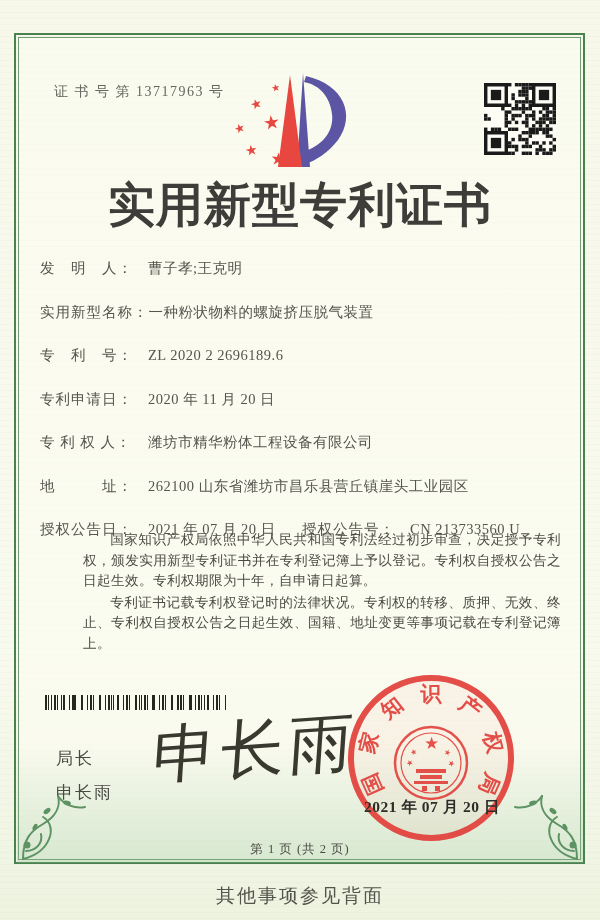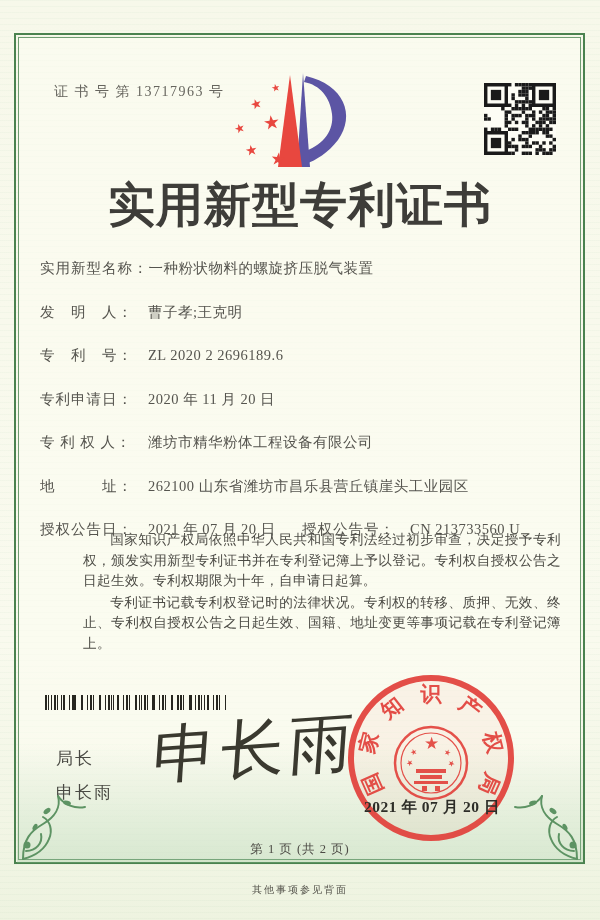--- a/index.html
+++ b/index.html
@@ -74,21 +74,21 @@
     position:absolute; left:352px; top:797px; width:160px;
     font-size:15.5px; font-weight:600; color:#2d2d28; letter-spacing:0.5px;
     text-align:center; white-space:nowrap;
   }
   .page-footer {
     position:absolute; left:0; right:0; top:841px;
     text-align:center; font-size:12.5px; color:#4c4b45; letter-spacing:1px;font-family:Liberation Serif, serif;
   }
   .back-note {
     position:absolute; left:0; right:0; top:883px;
-    text-align:center; font-size:10px; color:#55544c; letter-spacing:2px;
+    text-align:center; font-size:19px; color:#55544c; letter-spacing:2px;
   }
   .flourish { position:absolute; width:72px; height:70px; }
   .flourish.bl { left:17px; top:793px; }
   .flourish.br { right:17px; top:793px; transform:scaleX(-1); }
 </style>
 </head>
 <body>
 
 <div class="page">
 
@@ -294,26 +294,26 @@
       <rect x="48" y="6" width="9" height="9"></rect>
       <path d="M0,42 h21 v21 h-21 Z M3,45 v15 h15 v-15 Z"></path>
       <rect x="6" y="48" width="9" height="9"></rect>
     </g>
   </svg>
 
   <div class="title">实用新型专利证书</div>
 
   <div class="fields">
     <div class="row">
+      <span class="lbl">发　明　人：</span>
+      <span class="val">曹子孝;王克明</span>
+    </div>
+    <div class="row">
       <span class="lbl">实用新型名称：</span>
       <span class="val">一种粉状物料的螺旋挤压脱气装置</span>
-    </div>
-    <div class="row">
-      <span class="lbl">发　明　人：</span>
-      <span class="val">曹子孝;王克明</span>
     </div>
     <div class="row">
       <span class="lbl">专　利　号：</span>
       <span class="val">ZL 2020 2 2696189.6</span>
     </div>
     <div class="row">
       <span class="lbl">专利申请日：</span>
       <span class="val">2020 年 11 月 20 日</span>
     </div>
     <div class="row">

